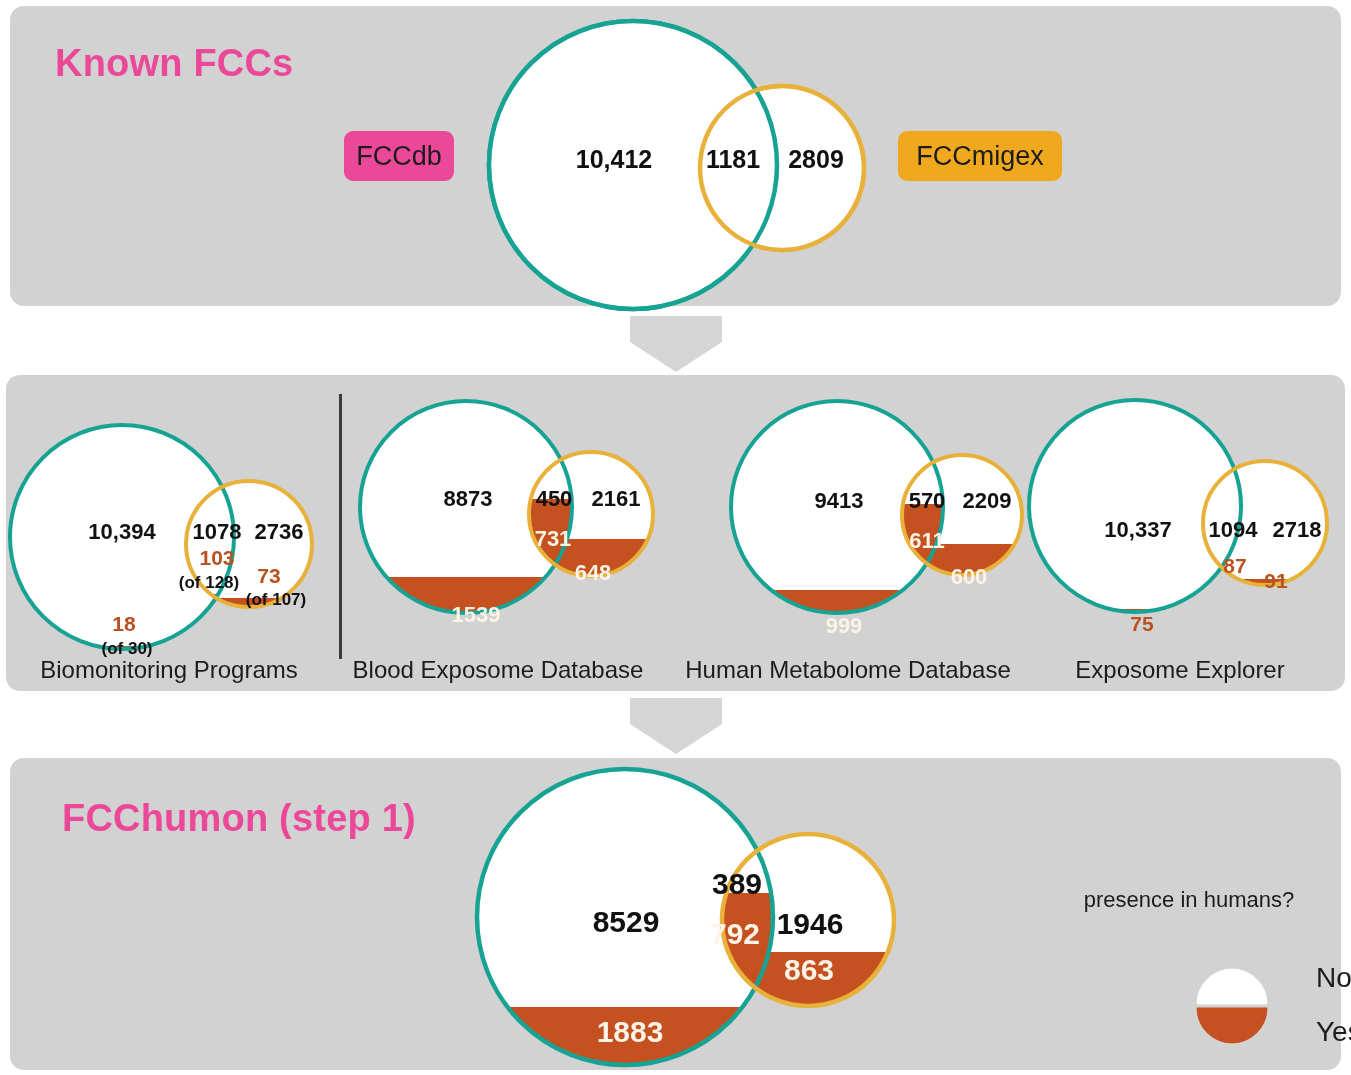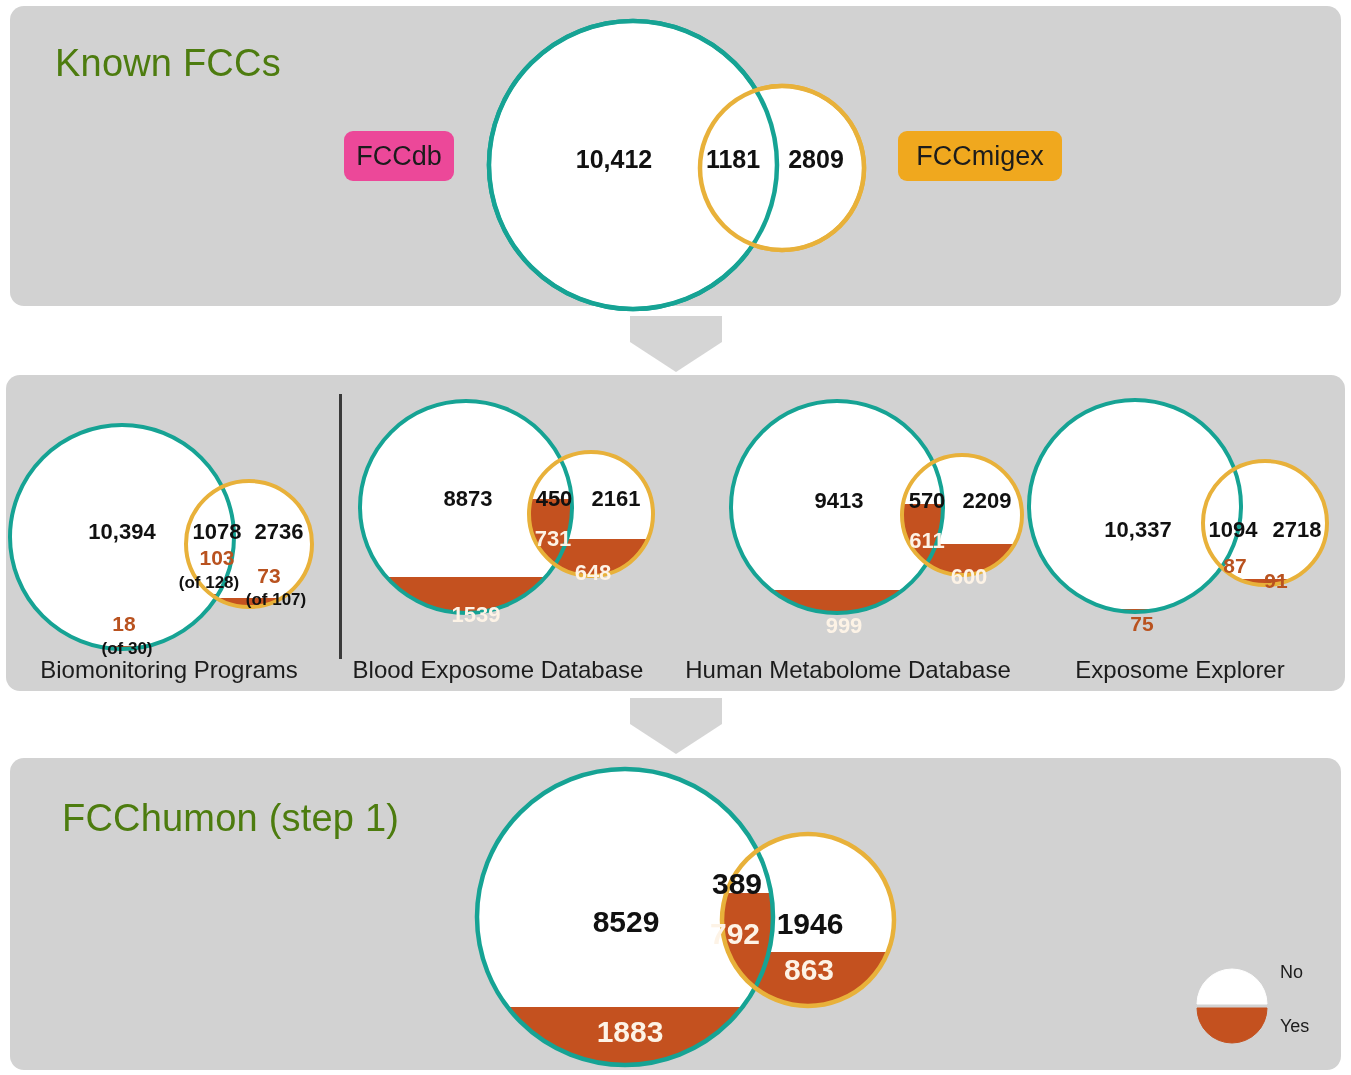--- a/index.html
+++ b/index.html
@@ -13,21 +13,21 @@
     position:absolute;background:#d2d2d2;border-radius:14px;
   }
   #panel-top{left:10px;top:6px;width:1331px;height:300px;}
   #panel-mid{left:6px;top:375px;width:1339px;height:316px;}
   #panel-bot{left:10px;top:758px;width:1331px;height:312px;}
 
   .arrow{position:absolute;width:0;height:0;}
   .arrow svg{display:block;}
 
   .title{
-    position:absolute;color:#4d7c0f;font-weight:400;
+    position:absolute;color:#ec4899;font-weight:700;
     letter-spacing:0.2px;white-space:nowrap;
   }
   #title-top{left:55px;top:42px;font-size:38px;}
   #title-bot{left:62px;top:797px;font-size:38px;}
 
   .badge{
     position:absolute;border-radius:9px;color:#1c1c1c;
     display:flex;align-items:center;justify-content:center;
     font-size:27px;white-space:nowrap;
   }
@@ -42,21 +42,21 @@
     font-size:24px;white-space:nowrap;
   }
 
   .divider{position:absolute;background:#3a3a3a;width:3px;}
 
   .legend-title{
     position:absolute;text-align:center;color:#1c1c1c;
     font-size:22px;line-height:1.28;width:300px;
   }
   .legend-row{
-    position:absolute;display:flex;align-items:center;color:#1c1c1c;font-size:18px;
+    position:absolute;display:flex;align-items:center;color:#1c1c1c;font-size:28px;margin-left:36px;
   }
 
   
   text{font-family:"Liberation Sans","DejaVu Sans",sans-serif;}
   .lbl-black{fill:#111111;font-weight:700;}
   .lbl-white{fill:#fdf3e6;font-weight:700;}
   .lbl-orange{fill:#b9521f;font-weight:700;}
   .lbl-sub{fill:#111111;font-weight:700;}
 </style>
 </head>
@@ -281,20 +281,21 @@
     <text class="lbl-black" x="183" y="170" font-size="30" text-anchor="middle">8529</text>
     <text class="lbl-black" x="294" y="132" font-size="30" text-anchor="middle">389</text>
     <text class="lbl-black" x="367" y="172" font-size="30" text-anchor="middle">1946</text>
     <text class="lbl-white" x="292" y="182" font-size="30" text-anchor="middle">792</text>
     <text class="lbl-white" x="366" y="218" font-size="30" text-anchor="middle">863</text>
     <text class="lbl-white" x="187" y="280" font-size="30" text-anchor="middle">1883</text>
   </svg>
 </div>
 
 <div class="legend-title" id="legend-title" style="left:1039px;top:886px;">
+  <div>presence in humans?</div>
 </div>
 
 <div class="venn" id="legend-swatch" style="left:1192px;top:952px;">
   <svg width="80" height="104" viewBox="0 0 80 104">
     <path d="M5,52 A35,35 0 0 1 75,52 Z" fill="#ffffff" stroke="#ffffff" stroke-width="1"></path>
     <path d="M5,56 A35,35 0 0 0 75,56 Z" fill="#c4511f" stroke="#c4511f" stroke-width="1"></path>
   </svg>
 </div>
 
 <div class="legend-row" id="legend-no" style="left:1280px;top:962px;">No</div>

